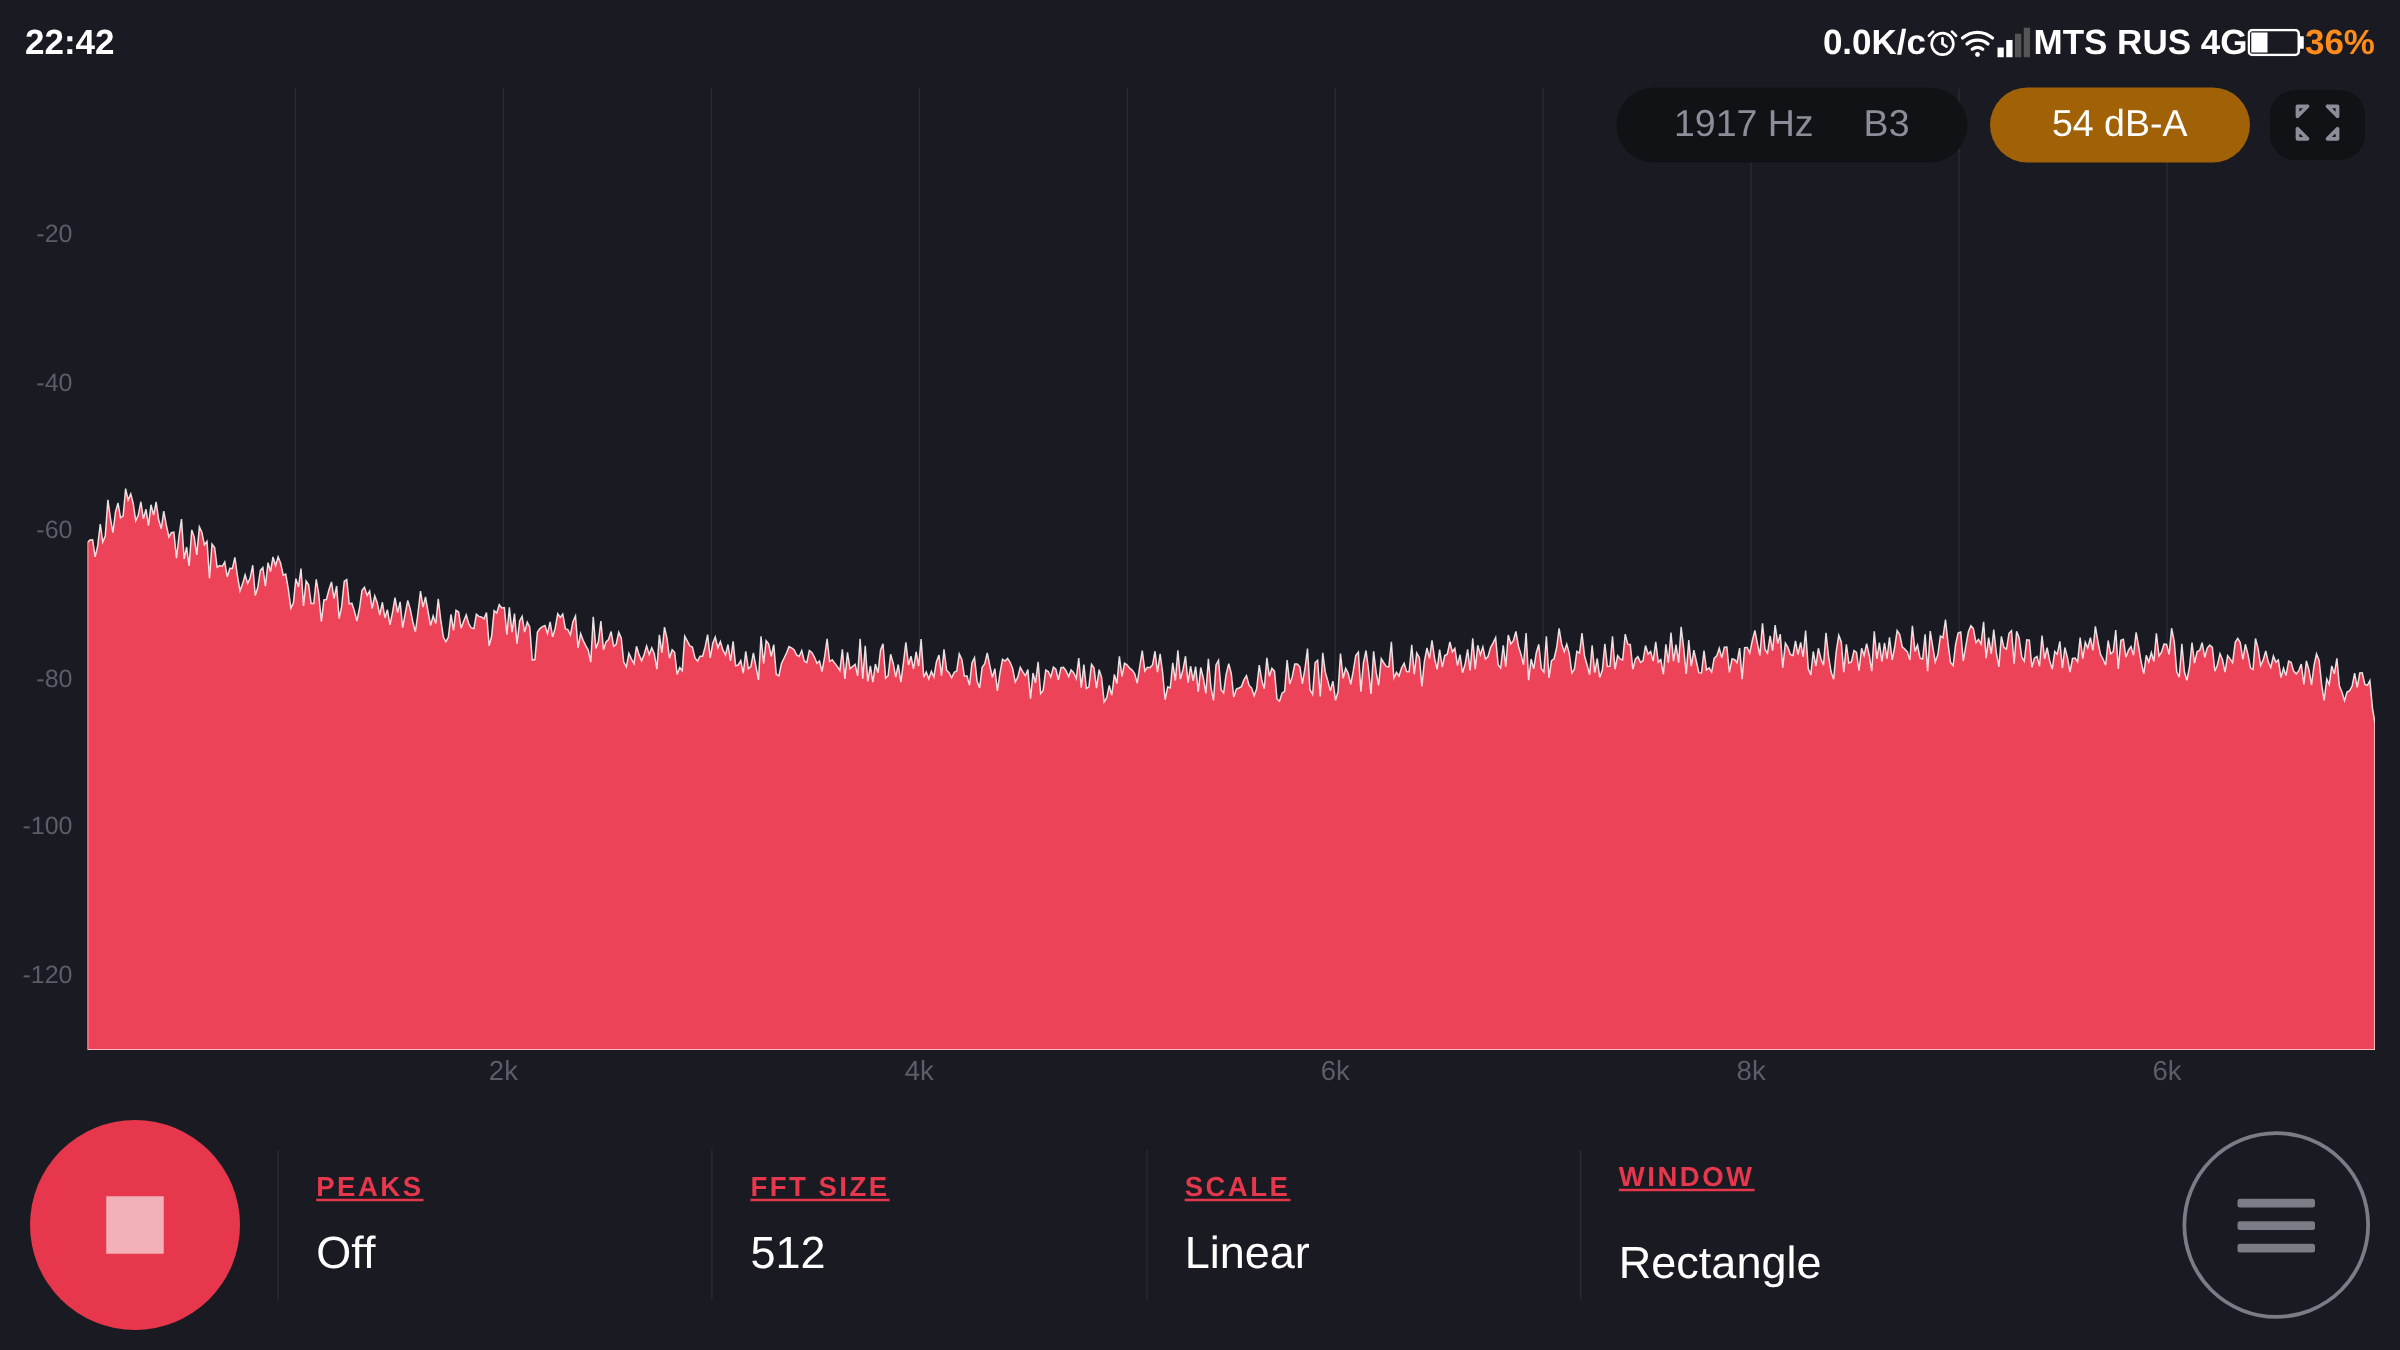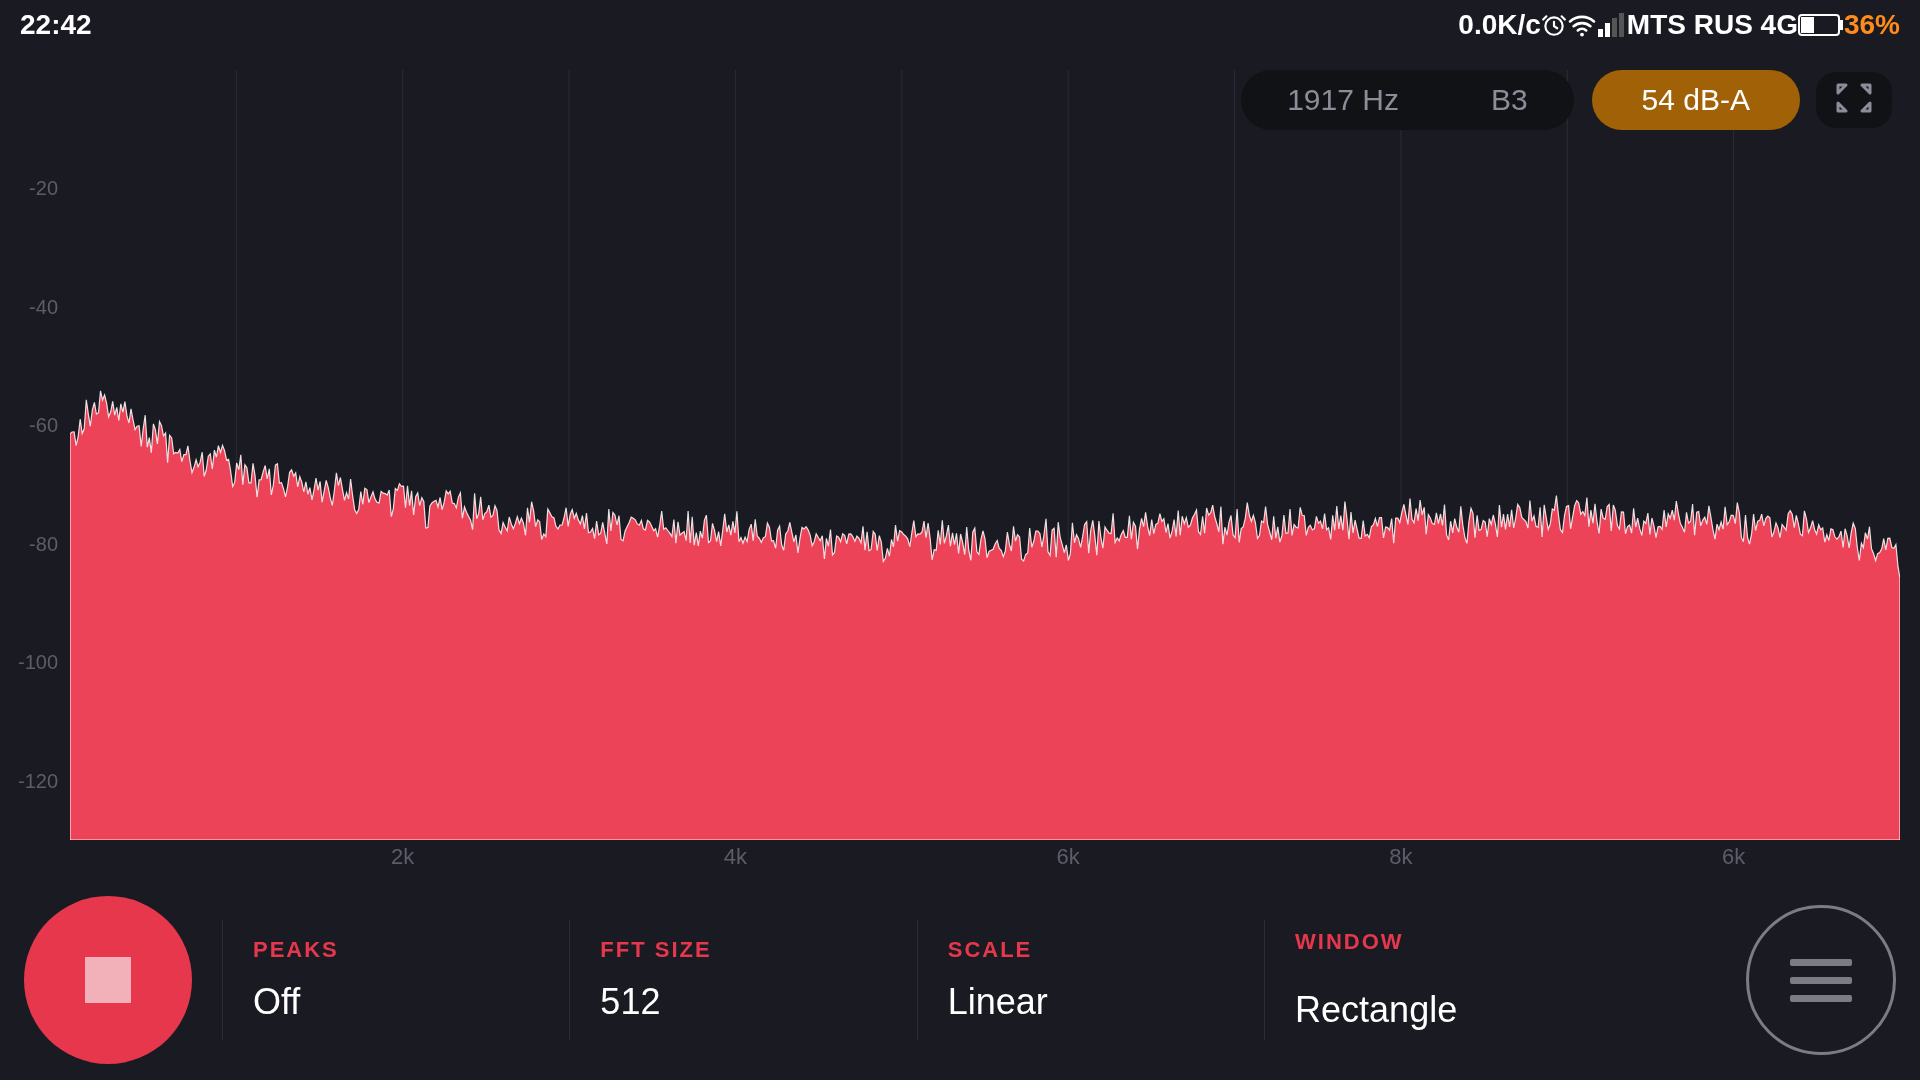--- a/index.html
+++ b/index.html
@@ -8,21 +8,21 @@
     background: #1a1b22;
     color: #ccc;
     font-family: -apple-system, "Helvetica Neue", Arial, sans-serif;
     position: relative;
   }
 
   
   .status-bar {
     height: 50px;
     display: flex;
-    align-items: center;
+    align-items: flex-end;
     justify-content: space-between;
     padding: 0 20px;
     font-size: 28px;
     font-weight: 600;
     color: #fff;
   }
   .status-right { display: flex; align-items: center; gap: 0; }
   .status-right .icon { display: inline-flex; align-items: center; }
   .battery-pct { color: #ff8c1a; font-weight: 700; }
 
@@ -82,21 +82,21 @@
     border-radius: 30px;
     display: flex;
     align-items: center;
     font-size: 30px;
     font-weight: 300;
   }
   .pill-dark {
     background: #111216;
     color: #8b8d98;
     padding: 0 46px;
-    gap: 92px;
+    gap: 40px;
   }
   .pill-red {
     background: #a16207;
     color: #fff;
     padding: 0 50px;
   }
   .expand-btn {
     position: absolute;
     top: 72px; right: 28px;
     width: 76px; height: 56px;
@@ -134,20 +134,21 @@
     padding: 18px 30px 18px 30px;
     height: 120px;
     display: flex; flex-direction: column; justify-content: center;
   }
   .ctrl-label {
     color: #e6374c;
     font-size: 22px;
     letter-spacing: 2px;
     font-weight: 600;
     margin-bottom: 18px;
+    text-decoration: underline;
   }
   .ctrl-value {
     color: #fff;
     font-size: 36px;
     font-weight: 400;
   }
   .ctrl.window { flex: 1.4 1 0; gap: 16px; }
   .menu-btn {
     width: 150px; height: 150px;
     border-radius: 50%;

